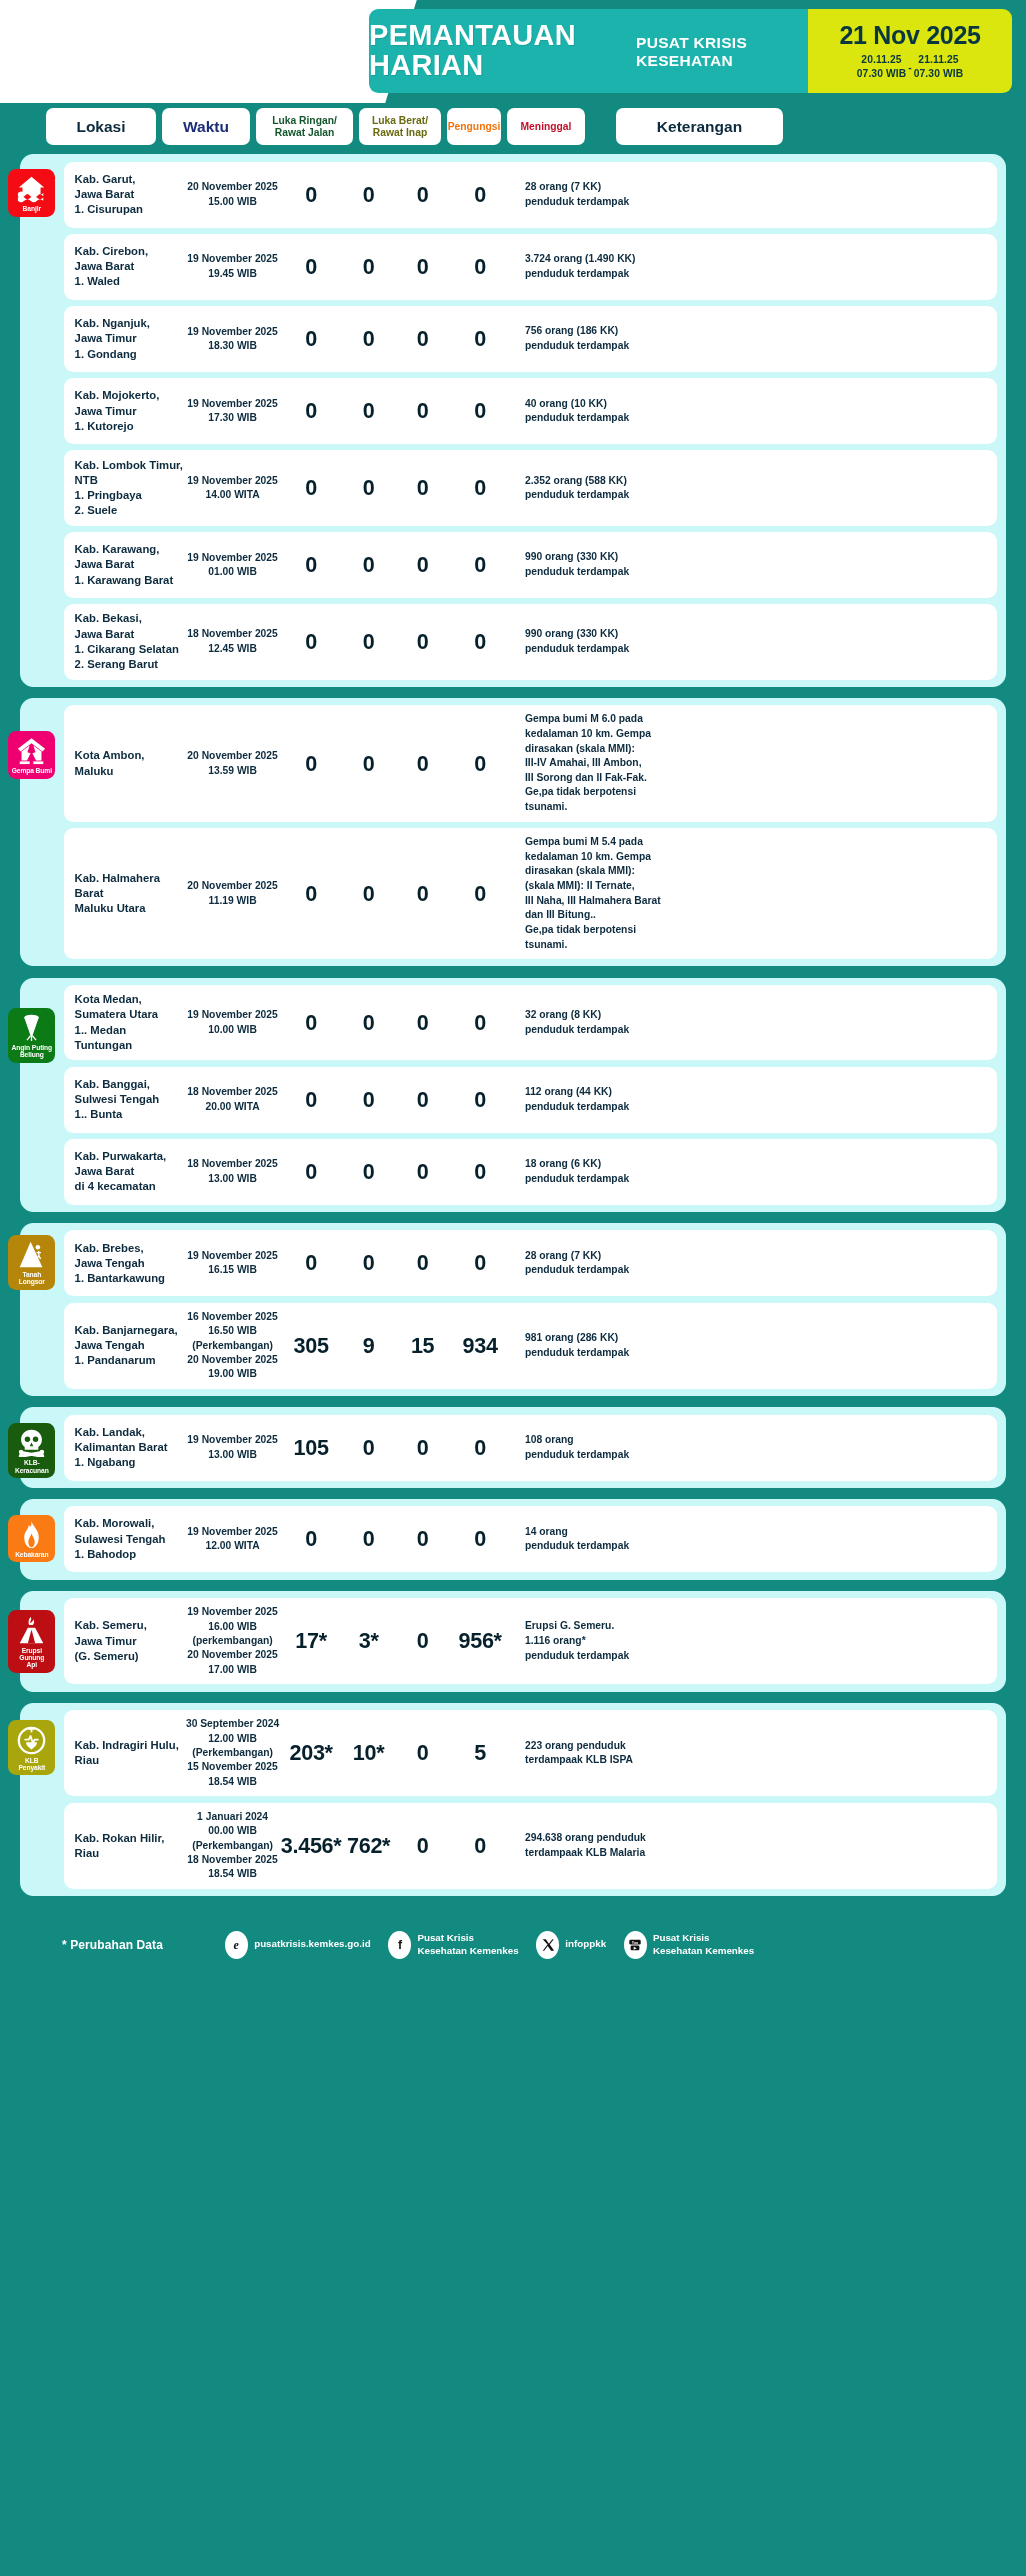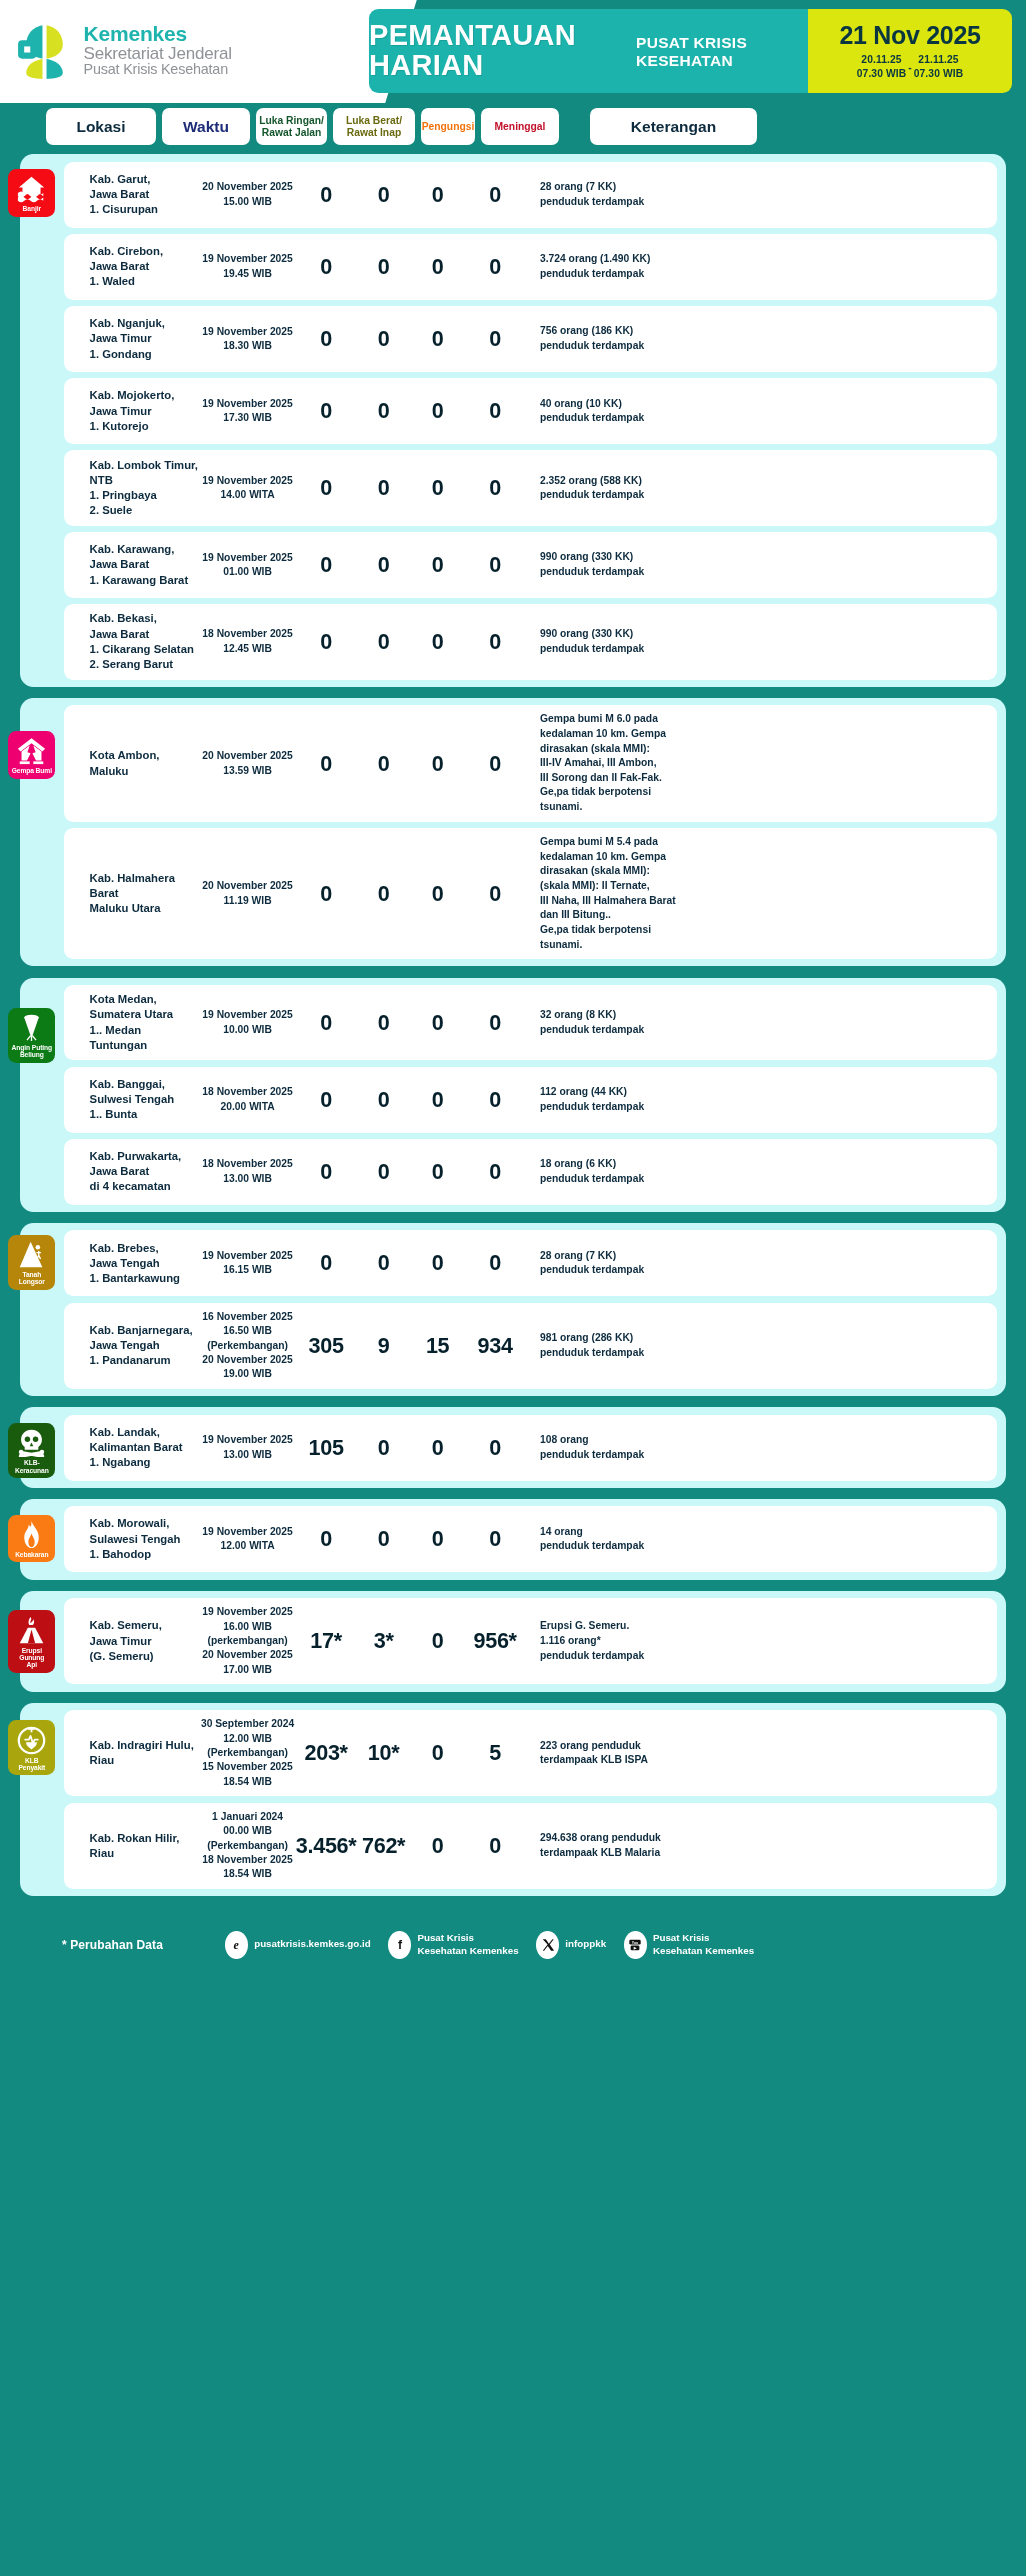--- a/index.html
+++ b/index.html
@@ -104,21 +104,21 @@
     display: flex; align-items: center; justify-content: center;
     text-align: center;
     min-height: 37px;
     margin-right: 6px;
     padding: 2.1px 3.1px;
     font-weight: 700;
     line-height: 1.12;
   }
   .ch-lokasi  { margin-left: 46px; width: 110px; font-size: 15.5px; color: #0d2b3e; }
   .ch-waktu   { width: 88px; font-size: 15.5px; color: #1e2d78; }
-  .ch-ringan  { width: 71px; font-size: 10.3px; color: #14562c; }
+  .ch-ringan  { width: 97px; font-size: 10.3px; color: #14562c; }
   .ch-berat   { width: 82px; font-size: 10.3px; color: #6a6a10; }
   .ch-peng    { width: 54px; font-size: 10.3px; color: #f2730b; }
   .ch-mening  { width: 78px; font-size: 10.3px; color: #c2102a; }
   .ch-ket     { width: 167px; margin-left: 25px; font-size: 15.5px; color: #0d2b3e; }
 
   
   .section {
     position: relative;
     margin: 0 19.6px 11.3px 19.6px;
     background: #caf8f9;
@@ -146,21 +146,21 @@
     background: #ffffff;
     border-radius: 9.3px;
     margin: 0 9.3px 6.2px 44px;
     display: flex; align-items: center;
     min-height: 66px;
     padding: 7.2px 0;
   }
   .row:last-child { margin-bottom: 0; }
 
   .c-lokasi {
-    width: 110px; margin-left: 26px;
+    width: 110px; margin-left: 11px;
     font-size: 11.3px; font-weight: 700; color: #0d2b3e;
     line-height: 1.35;
   }
   .c-waktu {
     width: 96px; text-align: center;
     font-size: 10.3px; font-weight: 700; color: #0d2b3e;
     line-height: 1.4;
   }
   .c-num {
     width: 61px; text-align: center;
@@ -197,36 +197,20 @@
   .social-ic svg { width: 14px; height: 14px; }
   .social-txt {
     font-size: 9.8px; font-weight: 700; color: #ffffff; line-height: 1.3;
   }
 </style>
 </head>
 <body>
 
 <div class="header">
   <div class="header-left"></div>
-  <div class="logo-wrap">
-    <svg class="logo-mark" viewBox="0 0 120 120">
-      <path d="M60 10 C84 12 96 30 96 48 C96 64 82 74 60 76 Z" fill="#d7e021"></path>
-      <path d="M60 10 C36 12 24 30 24 48 C24 64 38 74 60 76 Z" fill="#1fb3ae"></path>
-      <path d="M60 76 C82 78 96 90 96 104 C96 112 84 116 60 116 Z" fill="#1fb3ae"></path>
-      <path d="M60 76 C38 78 24 90 24 104 C24 112 36 116 60 116 Z" fill="#d7e021"></path>
-      <rect x="8" y="40" width="36" height="36" rx="8" fill="#1fb3ae"></rect>
-      <rect x="20" y="52" width="12" height="12" fill="#ffffff"></rect>
-      <rect x="56" y="6" width="8" height="112" fill="#ffffff"></rect>
-    </svg>
-    <div class="logo-text">
-      <div class="logo-l1">Kemenkes</div>
-      <div class="logo-l2">Sekretariat Jenderal</div>
-      <div class="logo-l3">Pusat Krisis Kesehatan</div>
-    </div>
-  </div>
 
   <div class="header-right">
     <div class="title-box">
       <div class="title-main">PEMANTAUAN HARIAN</div>
       <div class="title-sub">PUSAT KRISIS KESEHATAN</div>
     </div>
     <div class="date-box">
       <div class="date-main">21 Nov 2025</div>
       <div class="date-range">
         <div class="date-col">

